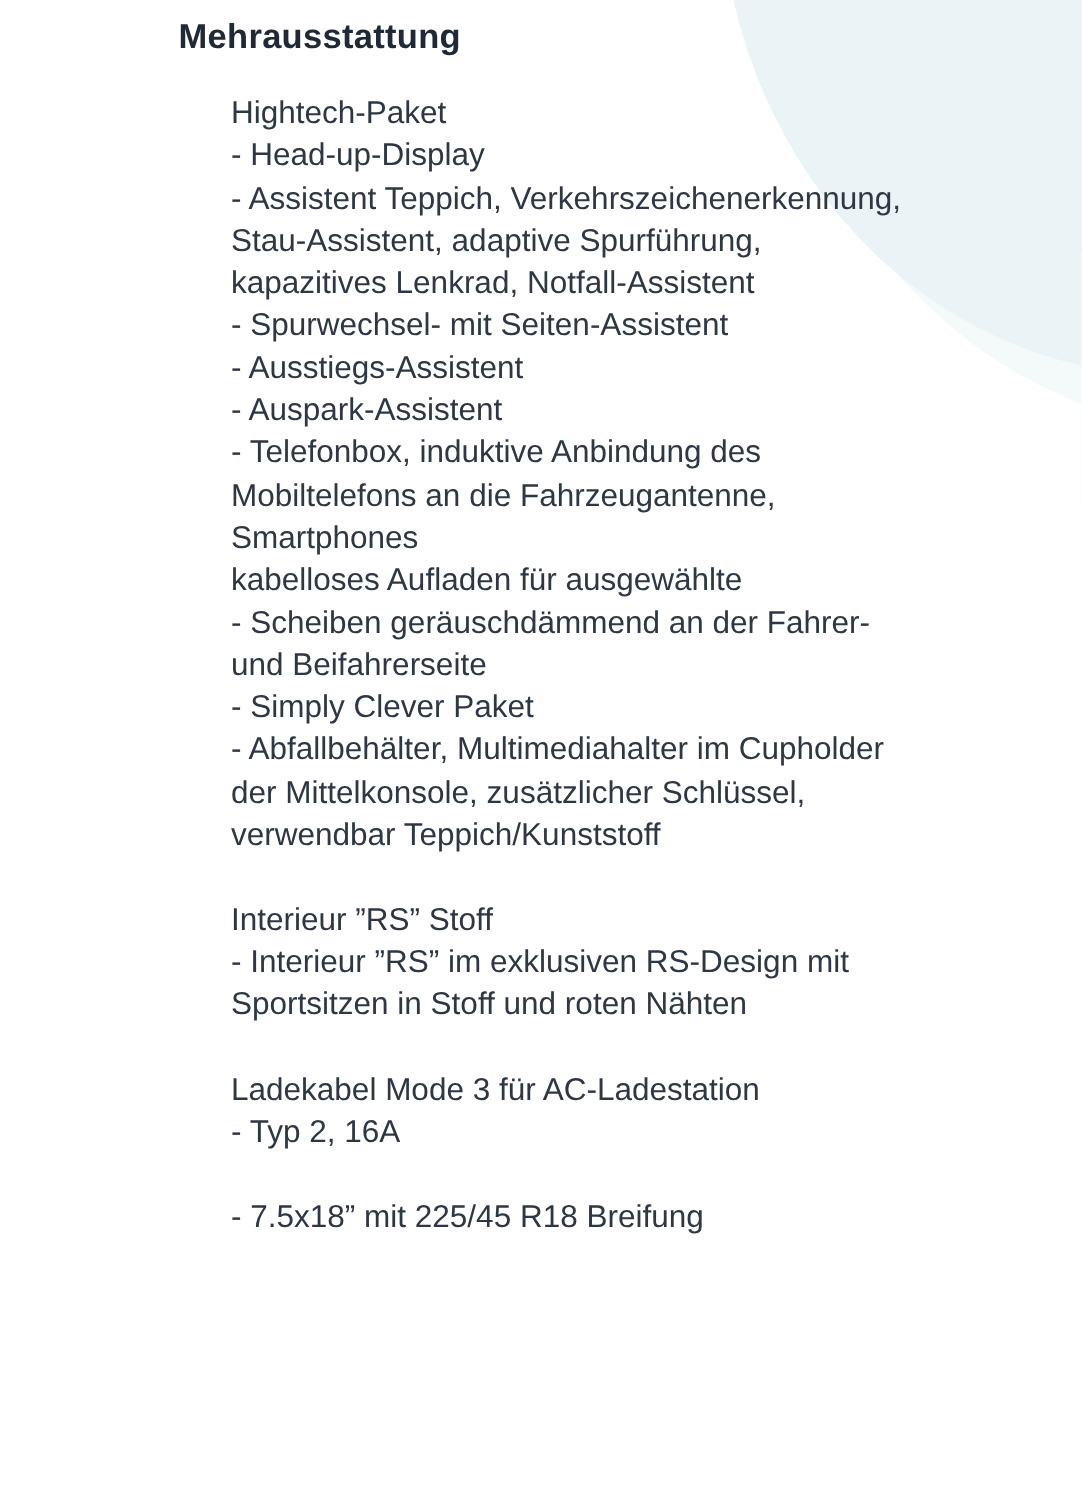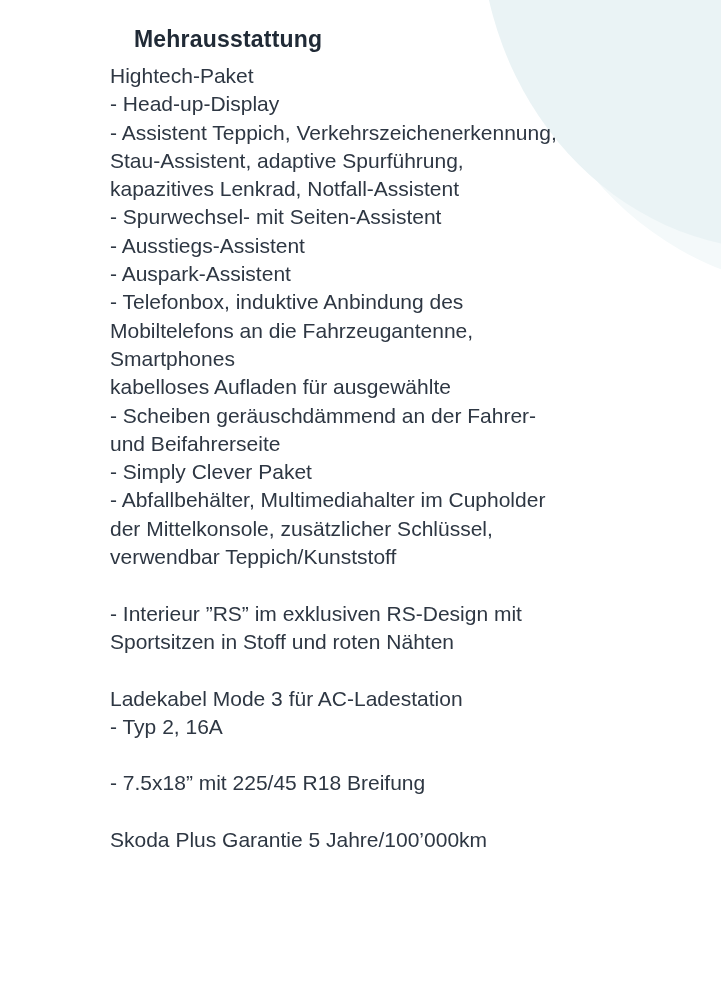--- a/index.html
+++ b/index.html
@@ -22,21 +22,21 @@
   }
   .blob-main {
     left: 480px; top: -410px;
     width: 600px; height: 660px;
     background: var(--blob, #eaf3f5);
   }
   .title {
     position: absolute;
     left: 117px;
     top: 8px;
-    margin: 17px;
+    margin: 2px;
     font-size: 23px;
     line-height: 28px;
     font-weight: bold;
     letter-spacing: 0.2px;
     color: var(--heading, #202a36);
     white-space: nowrap;
   }
   .content {
     position: absolute;
     left: 110px;
@@ -44,20 +44,21 @@
     width: 605px;
     font-size: 21px;
     color: var(--text, #2e3743);
   }
   .section { margin: 0; padding: 0; }
   .section + .section { margin-top: 28.3px; }
   .line {
     height: 28.3px;
     line-height: 28.3px;
     white-space: nowrap;
+    margin-left: 44px;
   }
 </style>
 </head>
 <body>
 
 <div class="page">
   <div class="blob blob-faint"></div>
   <div class="blob blob-main"></div>
   <h1 class="title">Mehrausstattung</h1>
   <div class="content" id="sections">
@@ -75,27 +76,25 @@
         <div class="line">Smartphones</div>
         <div class="line">kabelloses Aufladen für ausgewählte</div>
         <div class="line">- Scheiben geräuschdämmend an der Fahrer-</div>
         <div class="line">und Beifahrerseite</div>
         <div class="line">- Simply Clever Paket</div>
         <div class="line">- Abfallbehälter, Multimediahalter im Cupholder</div>
         <div class="line">der Mittelkonsole, zusätzlicher Schlüssel,</div>
         <div class="line">verwendbar Teppich/Kunststoff</div>
       </section>
       <section class="section">
+        <div class="line">Interieur ”RS” Stoff</div>
         <div class="line">- Interieur ”RS” im exklusiven RS-Design mit</div>
         <div class="line">Sportsitzen in Stoff und roten Nähten</div>
       </section>
       <section class="section">
         <div class="line">Ladekabel Mode 3 für AC-Ladestation</div>
         <div class="line">- Typ 2, 16A</div>
       </section>
       <section class="section">
         <div class="line">- 7.5x18” mit 225/45 R18 Breifung</div>
       </section>
-      <section class="section">
-        <div class="line">Skoda Plus Garantie 5 Jahre/100’000km</div>
-      </section>
     </div>
 </div>
 
 </body></html>

